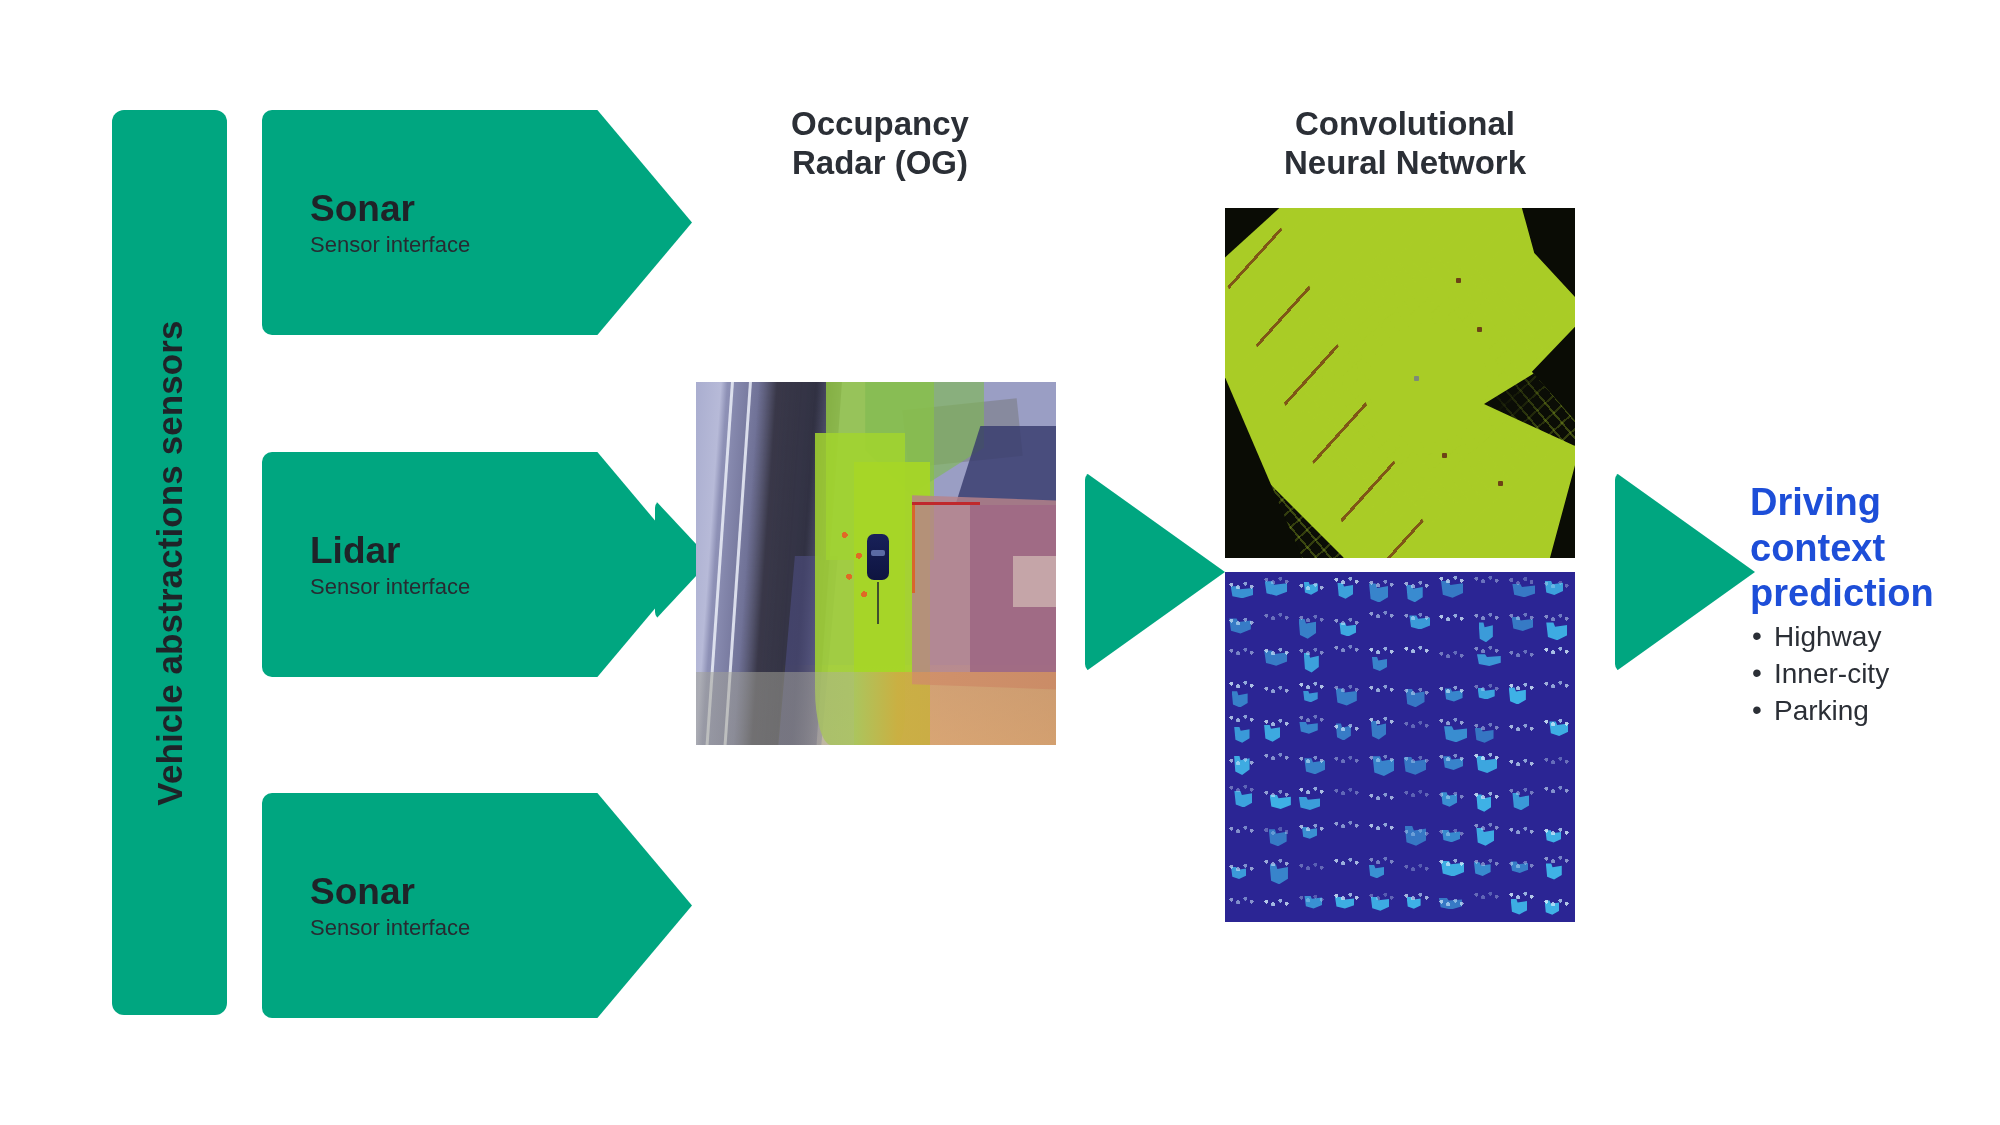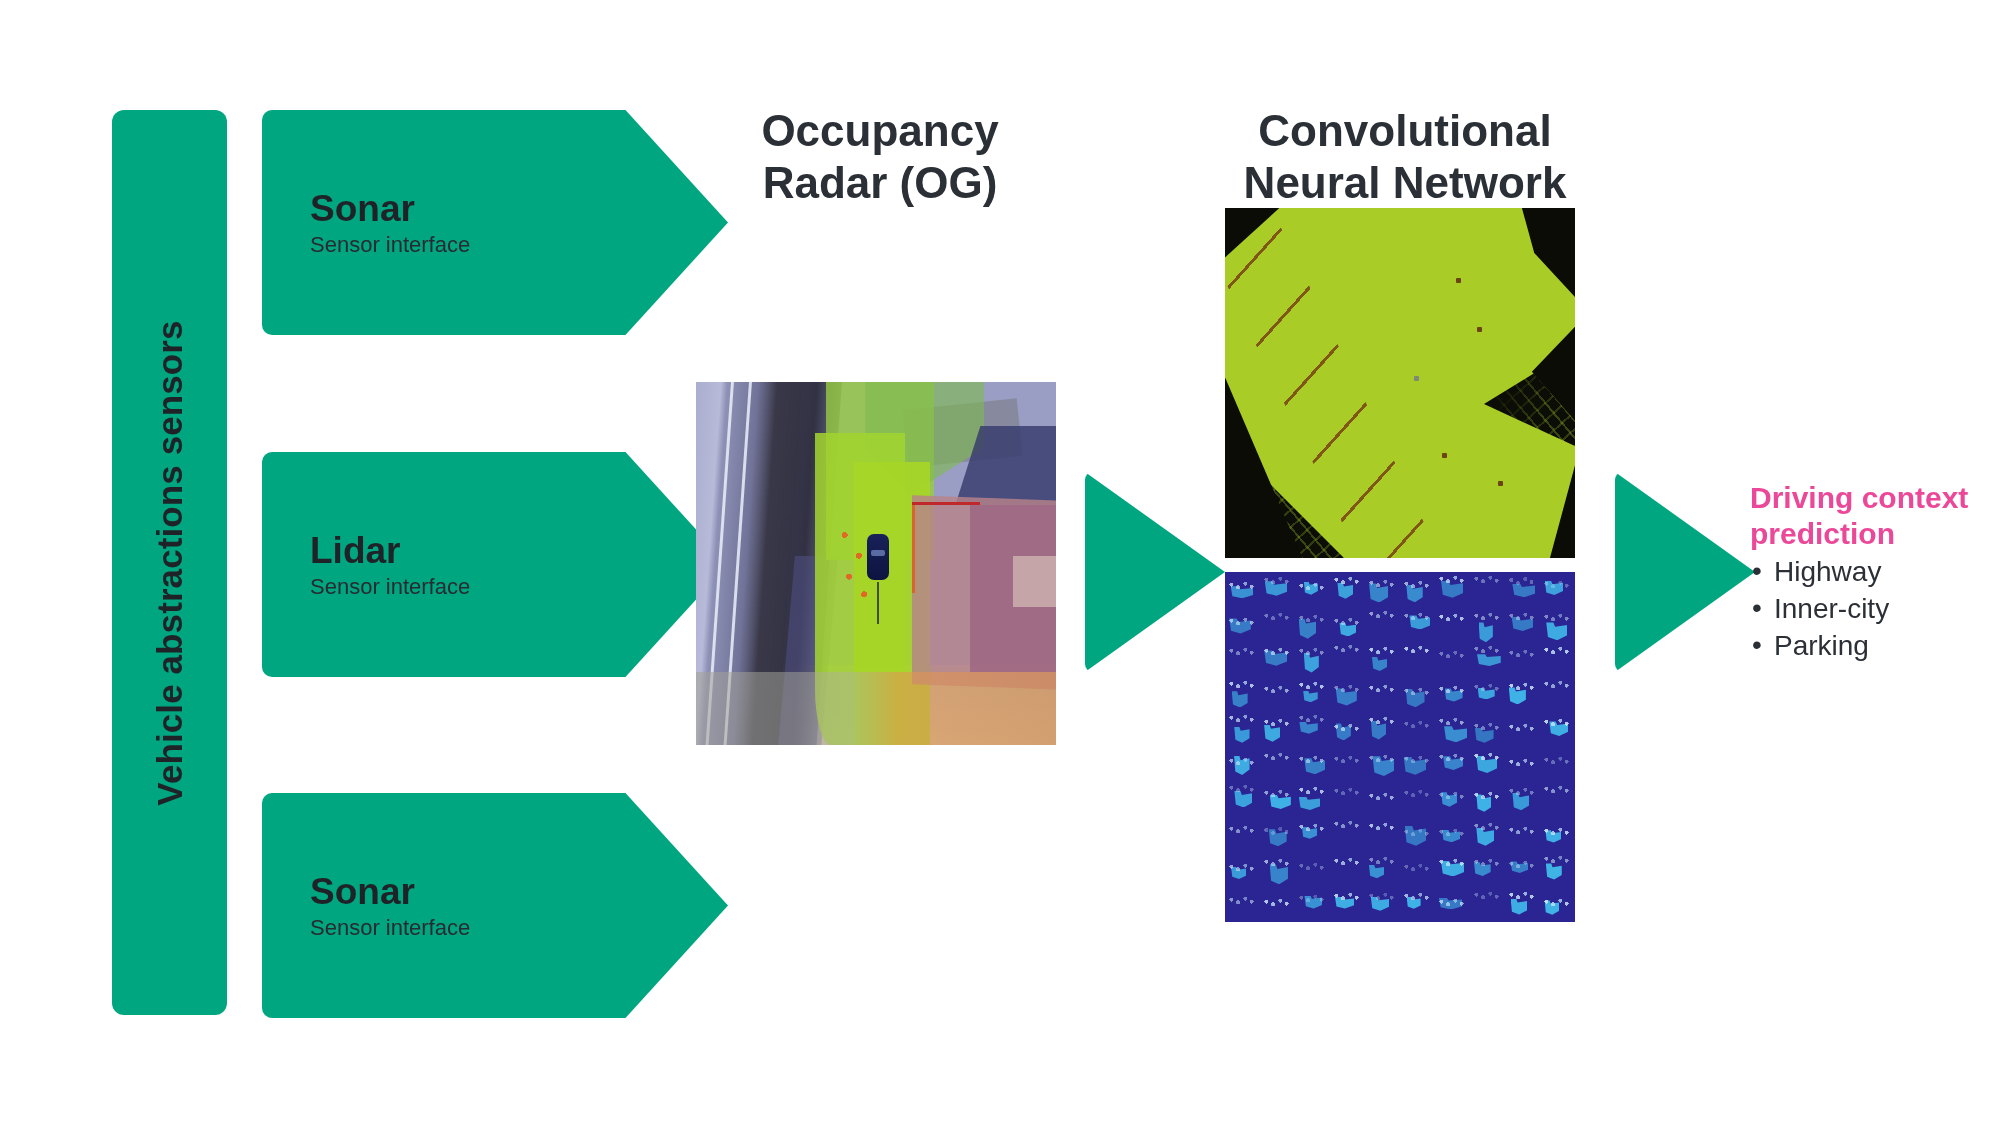--- a/index.html
+++ b/index.html
@@ -26,33 +26,32 @@
     letter-spacing:.1px;
   }
 
   
   .chev{
     position:absolute;left:262px;width:430px;height:225px;
     background:var(--teal);
     -webkit-clip-path:polygon(0 0,78% 0,100% 50%,78% 100%,0 100%);
     clip-path:polygon(0 0,78% 0,100% 50%,78% 100%,0 100%);
     border-radius:10px;
-    padding-left:36px;
   }
   .chev .inner{position:absolute;left:48px;top:50%;transform:translateY(-50%);}
   .chev .t1{font-size:37px;font-weight:bold;color:#1f2328;line-height:1.12;}
   .chev .t2{font-size:22px;font-weight:400;color:#272b31;line-height:1.25;margin-top:2px;}
   #chev-sonar{top:110px;}
   #chev-lidar{top:452px;}
   #chev-radar{top:793px;}
 
   
   .caption{
     position:absolute;text-align:center;font-weight:bold;
-    font-size:44px;line-height:1.18;color:#2b2f36;
+    font-size:33px;line-height:1.18;color:#2b2f36;
   }
   #cap-og{left:700px;top:105px;width:360px;}
   #cap-cnn{left:1200px;top:105px;width:410px;}
 
   
   #og-img{
     position:absolute;left:696px;top:382px;width:360px;height:363px;
     overflow:hidden;background:#8e93bd;
   }
   #og-img .layer{position:absolute;inset:0;}
@@ -249,21 +248,21 @@
     background:
       radial-gradient(circle 2px at 12% 40%,rgba(210,235,250,.9) 99%,transparent),
       radial-gradient(circle 2px at 36% 70%,rgba(200,230,250,.85) 99%,transparent),
       radial-gradient(circle 2px at 62% 30%,rgba(190,225,248,.8) 99%,transparent),
       radial-gradient(circle 2px at 84% 62%,rgba(215,240,252,.85) 99%,transparent);
   }
 
   
   #out-block{position:absolute;left:1750px;top:480px;width:250px;}
   #out-block .otitle{
-    font-size:30px;font-weight:bold;line-height:1.2;color:#ec4899;
+    font-size:38px;font-weight:bold;line-height:1.2;color:#1d4ed8;
   }
   #out-block ul{list-style:none;margin:2px 0 0 0;padding:0;}
   #out-block li{
     font-size:28px;line-height:1.32;color:#2b2f36;
     padding-left:24px;position:relative;white-space:nowrap;
   }
   #out-block li:before{
     content:"\2022";position:absolute;left:2px;top:-1px;font-size:28px;
   }
 </style>

